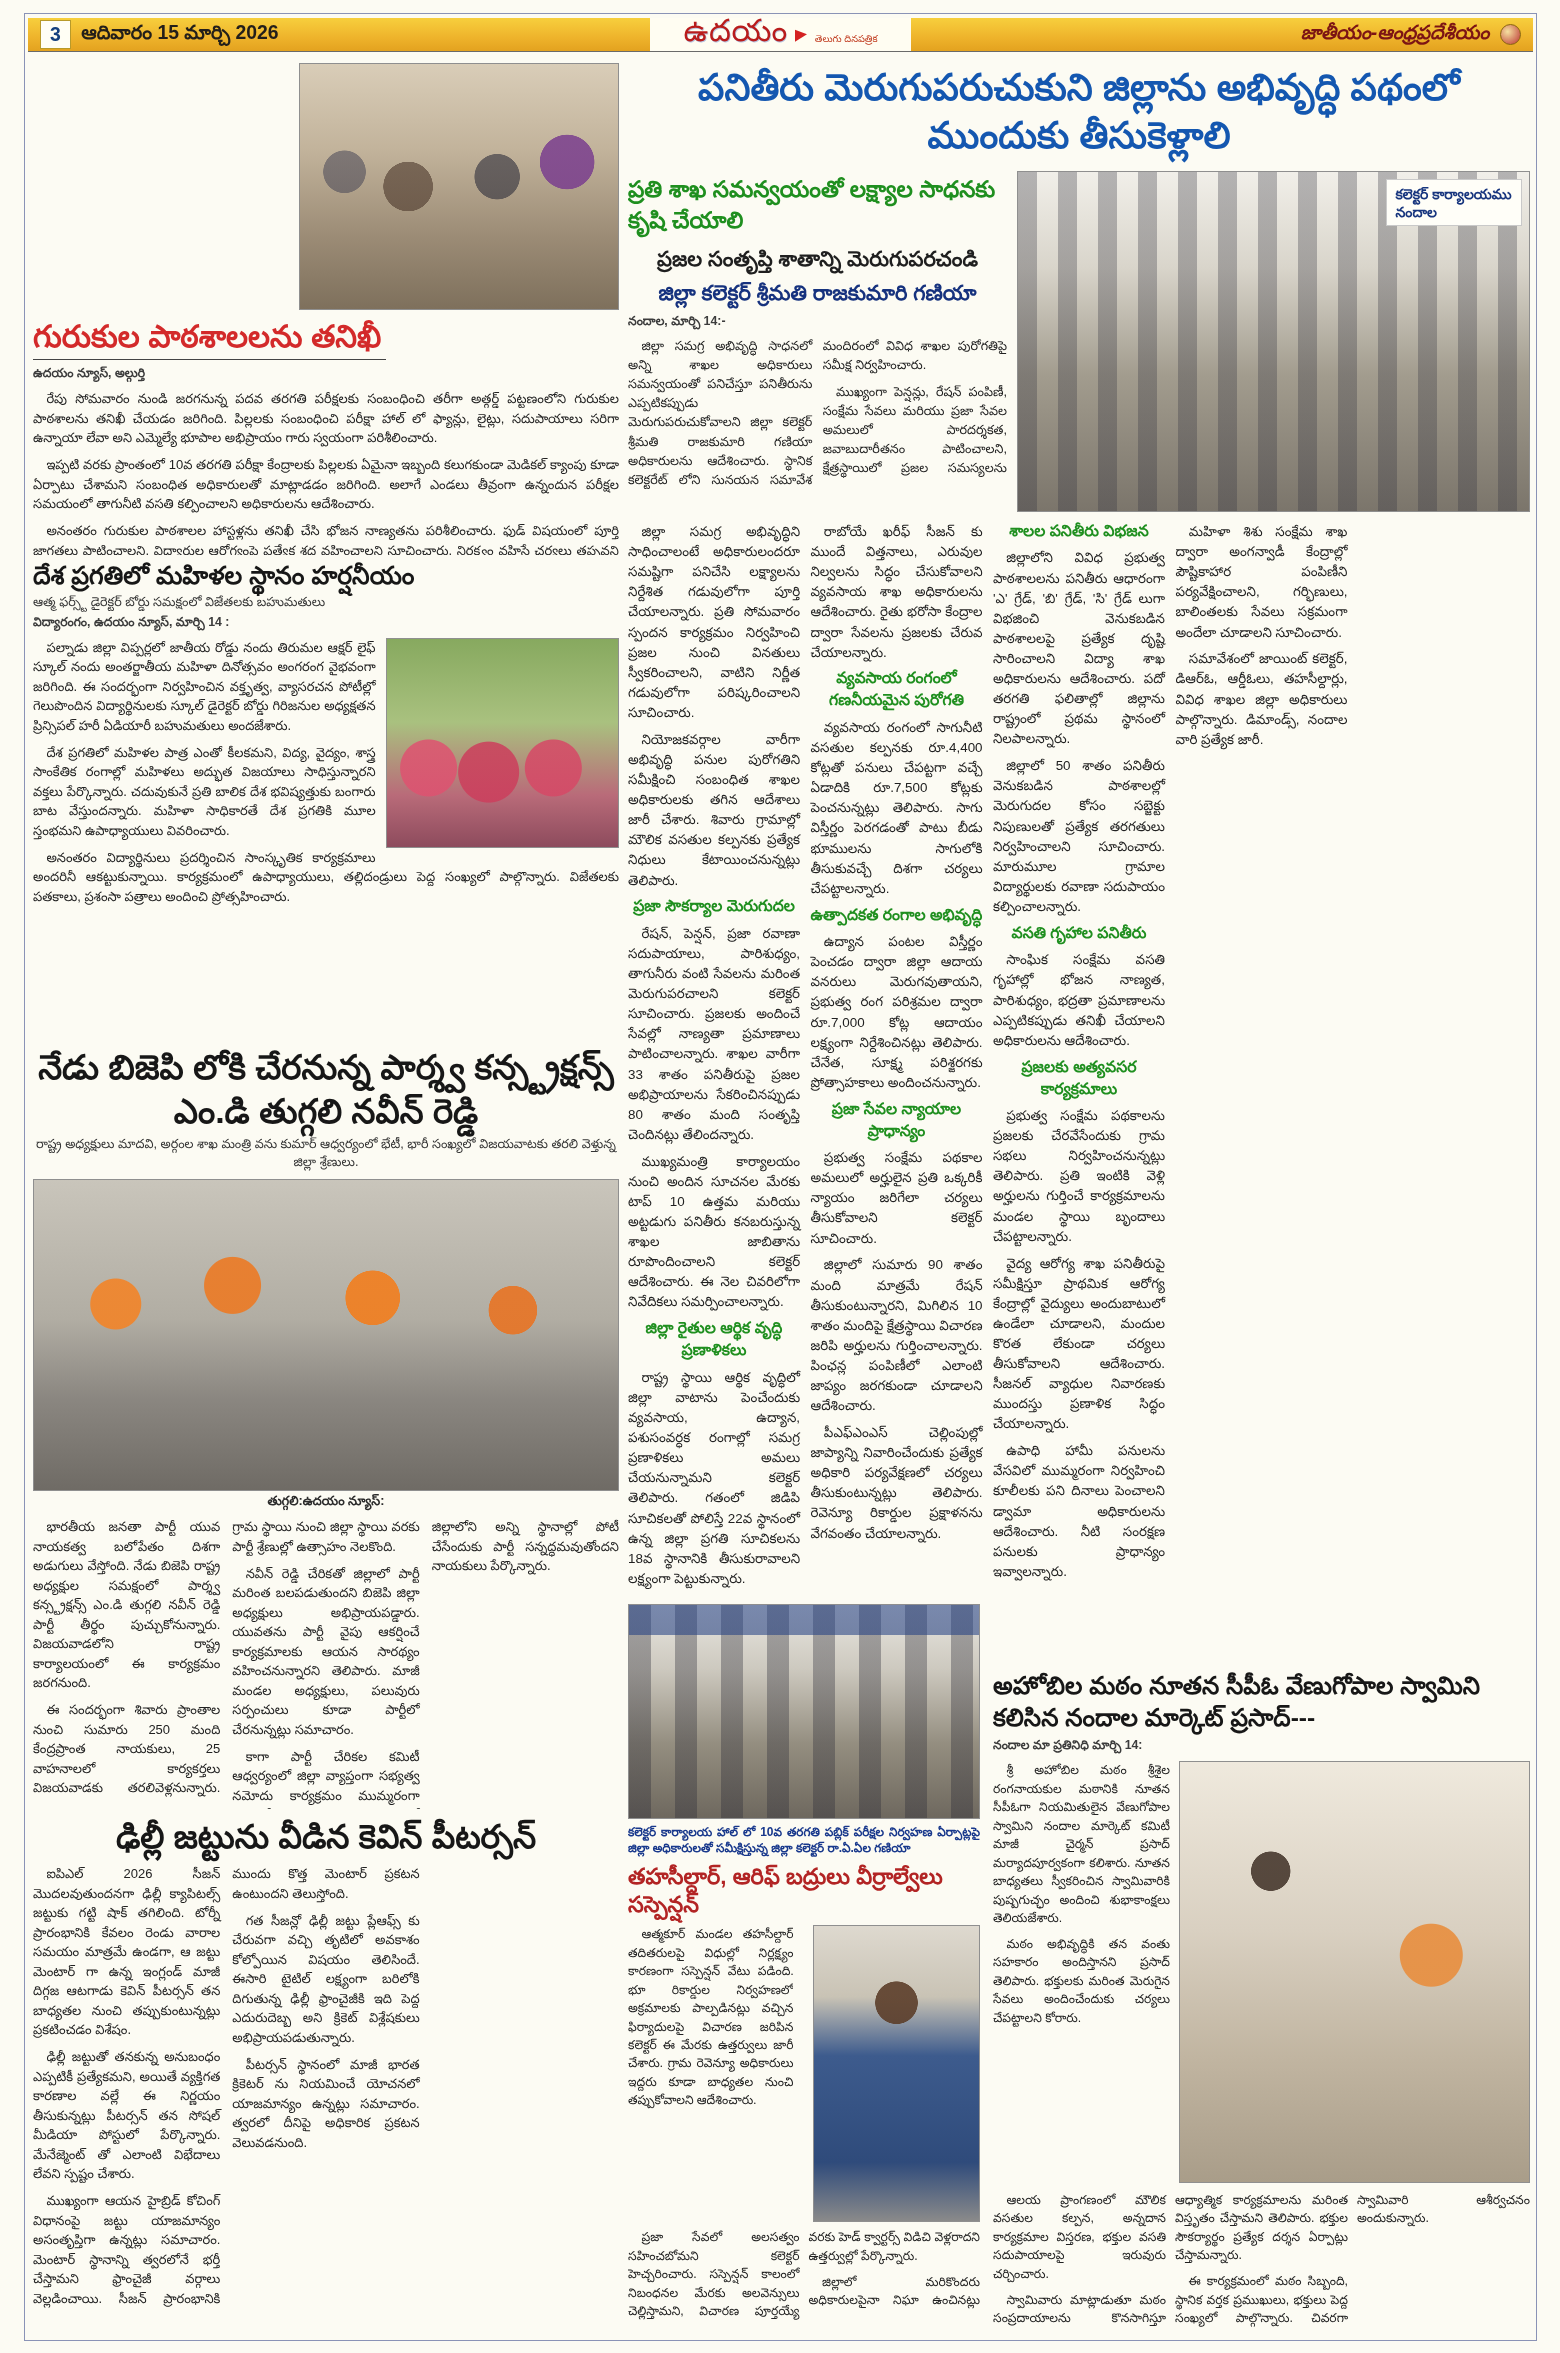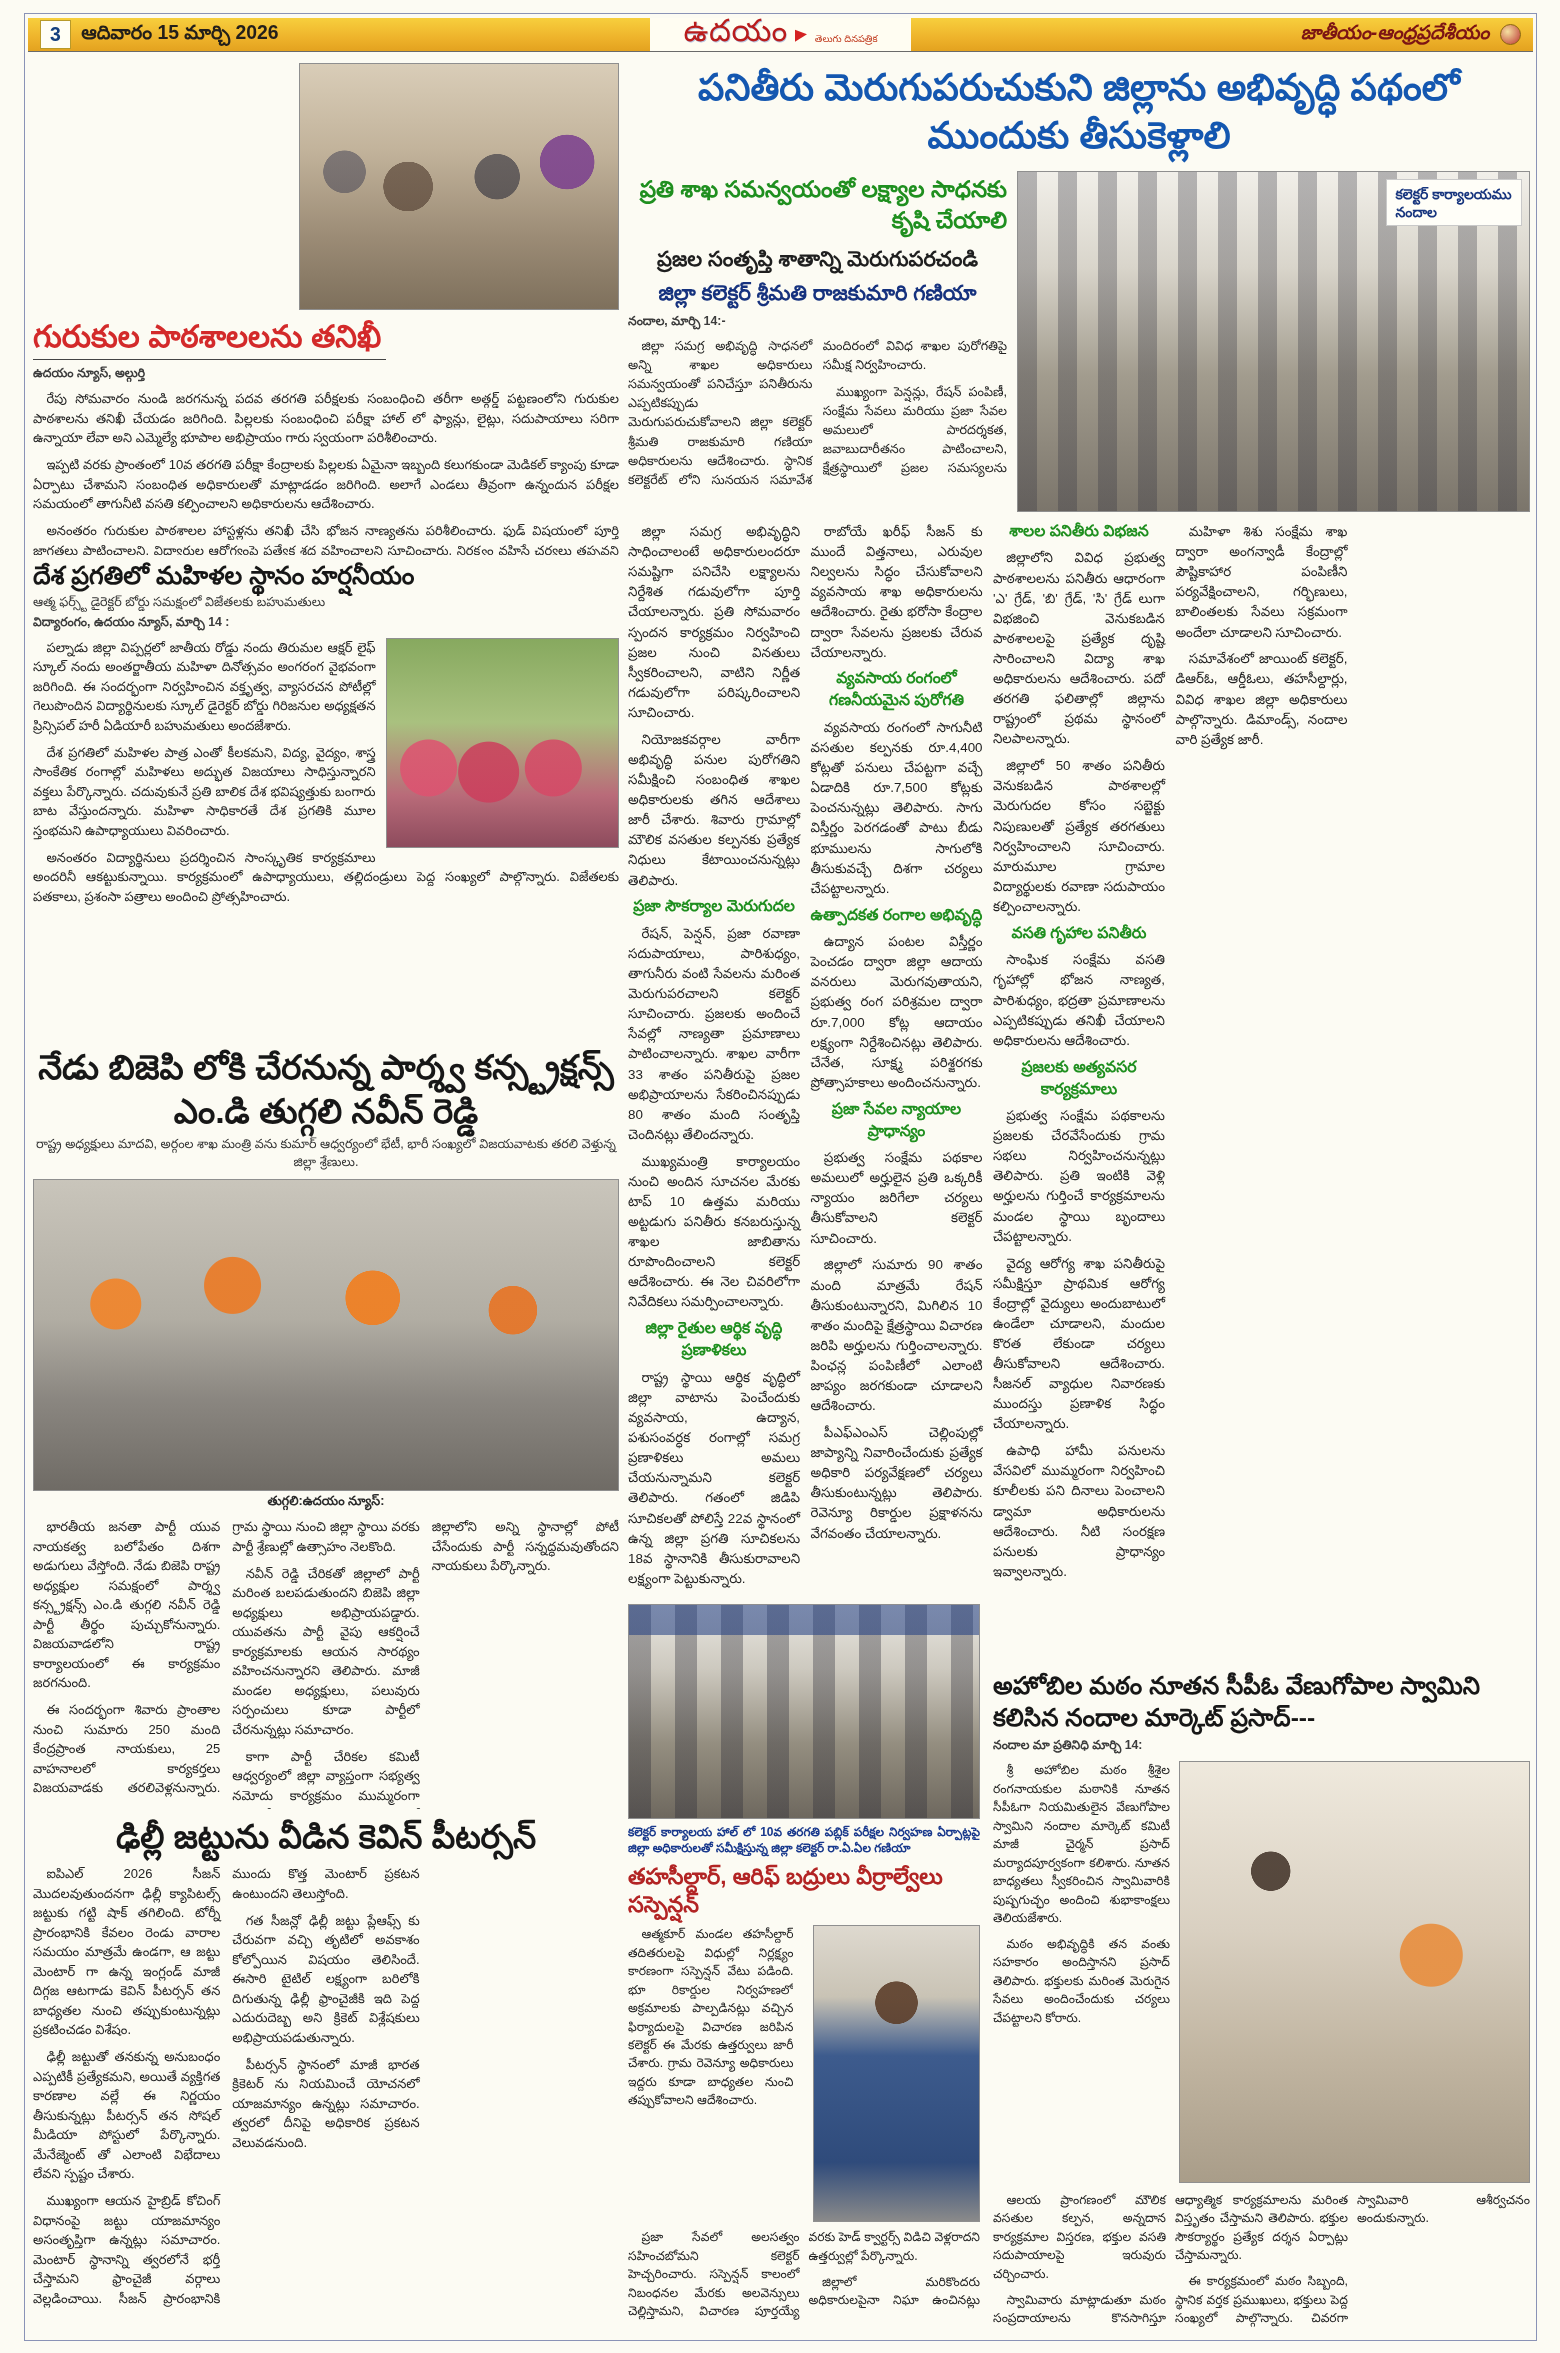--- a/index.html
+++ b/index.html
@@ -44,35 +44,35 @@
   .bjp-head { font-size:34px; text-align:center; }
   .deck { font-size:12.7px; color:#343434; text-align:center; text-indent:0; margin:1.5px 0 7.5px; line-height:1.4; }
   .credit { text-align:center; font-weight:bold; font-size:12.7px; color:#2b2b2b; margin:3px 0 6px; text-indent:0; }
   .cols3 { column-count:3; column-gap:12px; column-fill:auto; overflow:hidden; }
   .kevin-head { font-size:33px; text-align:center; }
 
   
   .col-head { color:#1457b0; font-weight:bold; font-size:37px; line-height:1.3; text-align:center; margin:0 0 10.4px; }
   .rowA { display:flex; gap:10.4px; }
   .decks { width:379px; overflow:hidden; }
-  .deck-green { color:#1f8f1f; font-weight:bold; font-size:23px; line-height:1.35; text-align:right; margin:3px 0 9px; }
+  .deck-green { color:#1f8f1f; font-weight:bold; font-size:23px; line-height:1.35; text-align:left; margin:3px 0 9px; }
   .deck-black { color:#1f1f1f; font-weight:bold; font-size:21px; line-height:1.3; text-align:center; margin:0 0 7.5px; }
   .deck-name  { color:#16327e; font-weight:bold; font-size:21px; line-height:1.3; text-align:center; margin:0 0 7.5px; }
   .intro2 { column-count:2; column-gap:10.4px; height:160px; column-fill:auto; overflow:hidden; }
   .intro2 p { font-size:12.7px; }
   .meetph { flex:1; height:341px; }
   .capbox { position:absolute; top:7.5px; right:7.5px; background:#fffef8; border:0.7px solid #c9c9c9;
             padding:4.5px 9px; text-align:left; color:#17357e; font-weight:bold; font-size:14px; line-height:1.3; }
   .rowB { margin-top:10.4px; column-count:5; column-gap:10.4px; height:1073px; column-fill:auto; overflow:hidden; }
   .rowB p { font-size:13.4px; line-height:1.5; margin-bottom:6.7px; }
   .sub-green { color:#1f8f1f; font-weight:bold; font-size:15.7px; text-align:center; margin:6px 0 4.5px; break-after:avoid; }
 
   
   .tah-head { color:#b22424; font-weight:bold; font-size:22.4px; line-height:1.25; margin:7.5px 0 6px; }
-  .tah-row { display:flex; gap:20px; }
+  .tah-row { display:flex; gap:20px;font-family:Liberation Serif, serif; }
   .tah-row .txt { width:170px; overflow:hidden; }
   .tah-row .txt p { font-size:12.3px; }
   .tah-bottom { margin-top:6px; column-count:2; column-gap:9px; height:97px; column-fill:auto; overflow:hidden; }
   .tah-bottom p { font-size:12.3px; }
 
   
   .aho-head { font-size:24.6px; line-height:1.3; margin:0 0 4.5px; }
   .aho-row { display:flex; gap:9px; margin-top:3px; }
   .aho-row .txt { width:177px; overflow:hidden; }
   .aho-row .txt p { font-size:12.3px; }

